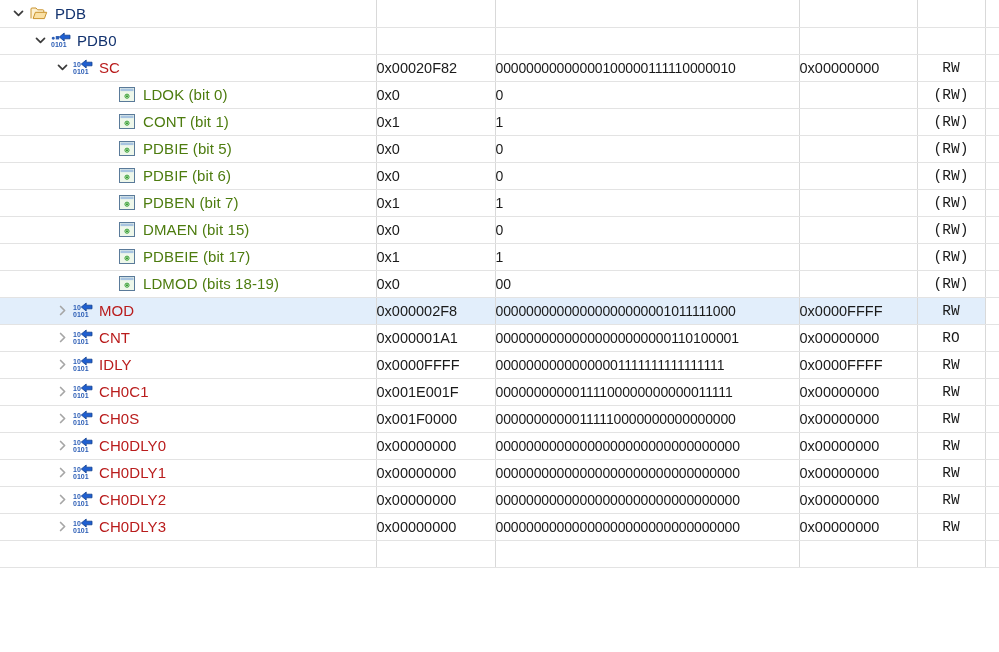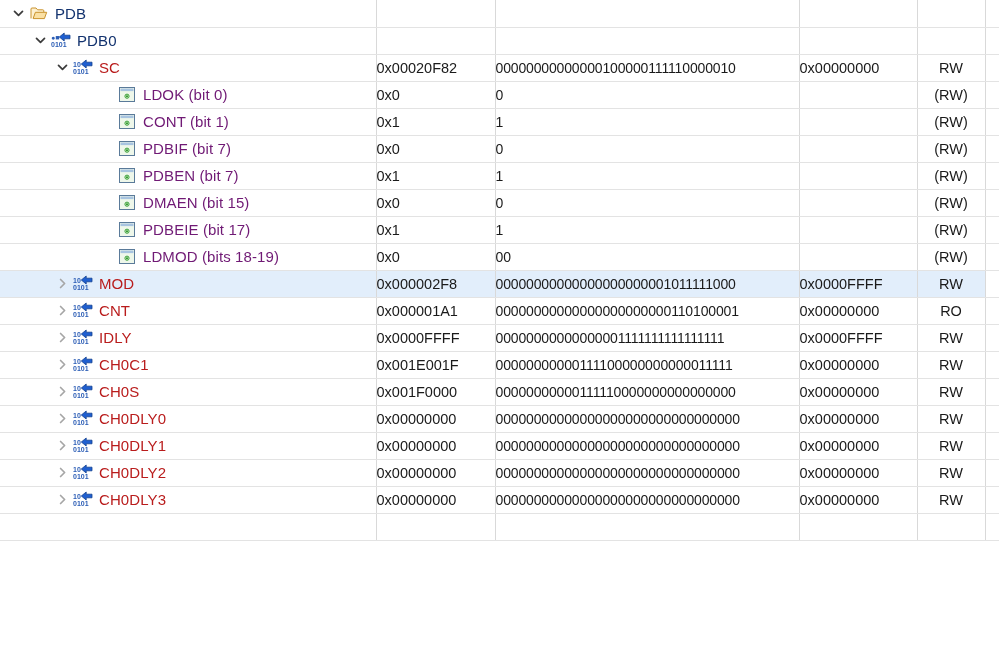--- a/index.html
+++ b/index.html
@@ -39,20 +39,21 @@
     overflow: hidden;
   }
   td.cell-name { padding-left: 0; }
   td.cell-hex, td.cell-bin, td.cell-reset {
     padding-left: 9px;
     color: #1a1a1a;
   }
   td.cell-access {
     text-align: center;
     color: #1a1a1a;
+    font-family: Liberation Mono, monospace;
   }
   td.cell-extra { border-right: none; }
 
   tr.row-selected td { background: #e2eefb; }
   tr.row-selected td.cell-extra { background: #ffffff; }
 
   .name-inner {
     display: flex;
     align-items: center;
     height: 26px;
@@ -73,21 +74,21 @@
     width: 22px; height: 20px;
     display: flex; align-items: center; justify-content: center;
     margin-right: 5px;
   }
   .node-label {
     font-size: 15px;
     letter-spacing: 0.1px;
   }
   .label-group  { color: #12326e; }
   .label-reg    { color: #b91c1c; }
-  .label-field  { color: #701a75; }
+  .label-field  { color: #4d7c0f; }
   .val-red    { color: #ff2d2d; }
 
   td.cell-bin { font-size: 14px; letter-spacing: -0.15px; }
   td.cell-hex { font-size: 14.5px; }
   td.cell-reset { font-size: 14.5px; }
   td.cell-access { font-size: 14.5px; }
 </style>
 </head>
 <body>
 
@@ -226,21 +227,43 @@
               <span class="indent" style="width: 96px;"></span>
               <span class="twisty empty"></span>
               <span class="icon-slot">
                 <svg width="16" height="15" viewBox="0 0 16 15">
                   <rect x="0.5" y="0.5" width="15" height="14" fill="#eef7ea" stroke="#5a7a99" stroke-width="1"></rect>
                   <rect x="1.5" y="1.5" width="13" height="2.6" fill="#a8c4e0"></rect>
                   <circle cx="8" cy="9.2" r="2.1" fill="#d4ecc8" stroke="#2e9b2e" stroke-width="0.9"></circle>
                   <circle cx="8" cy="9.2" r="0.95" fill="#1d8f1d"></circle>
                 </svg>
               </span>
-              <span class="node-label label-field">PDBIF (bit 7)</span>
+              <span class="node-label label-field">PDBIE (bit 5)</span>
+            </div>
+          </td>
+          <td class="cell-hex">0x0</td>
+          <td class="cell-bin">0</td>
+          <td class="cell-reset"></td>
+          <td class="cell-access">(RW)</td>
+          <td class="cell-extra"></td>
+        </tr>
+        <tr>
+          <td class="cell-name">
+            <div class="name-inner">
+              <span class="indent" style="width: 96px;"></span>
+              <span class="twisty empty"></span>
+              <span class="icon-slot">
+                <svg width="16" height="15" viewBox="0 0 16 15">
+                  <rect x="0.5" y="0.5" width="15" height="14" fill="#eef7ea" stroke="#5a7a99" stroke-width="1"></rect>
+                  <rect x="1.5" y="1.5" width="13" height="2.6" fill="#a8c4e0"></rect>
+                  <circle cx="8" cy="9.2" r="2.1" fill="#d4ecc8" stroke="#2e9b2e" stroke-width="0.9"></circle>
+                  <circle cx="8" cy="9.2" r="0.95" fill="#1d8f1d"></circle>
+                </svg>
+              </span>
+              <span class="node-label label-field">PDBIF (bit 6)</span>
             </div>
           </td>
           <td class="cell-hex">0x0</td>
           <td class="cell-bin">0</td>
           <td class="cell-reset"></td>
           <td class="cell-access">(RW)</td>
           <td class="cell-extra"></td>
         </tr>
         <tr>
           <td class="cell-name">

